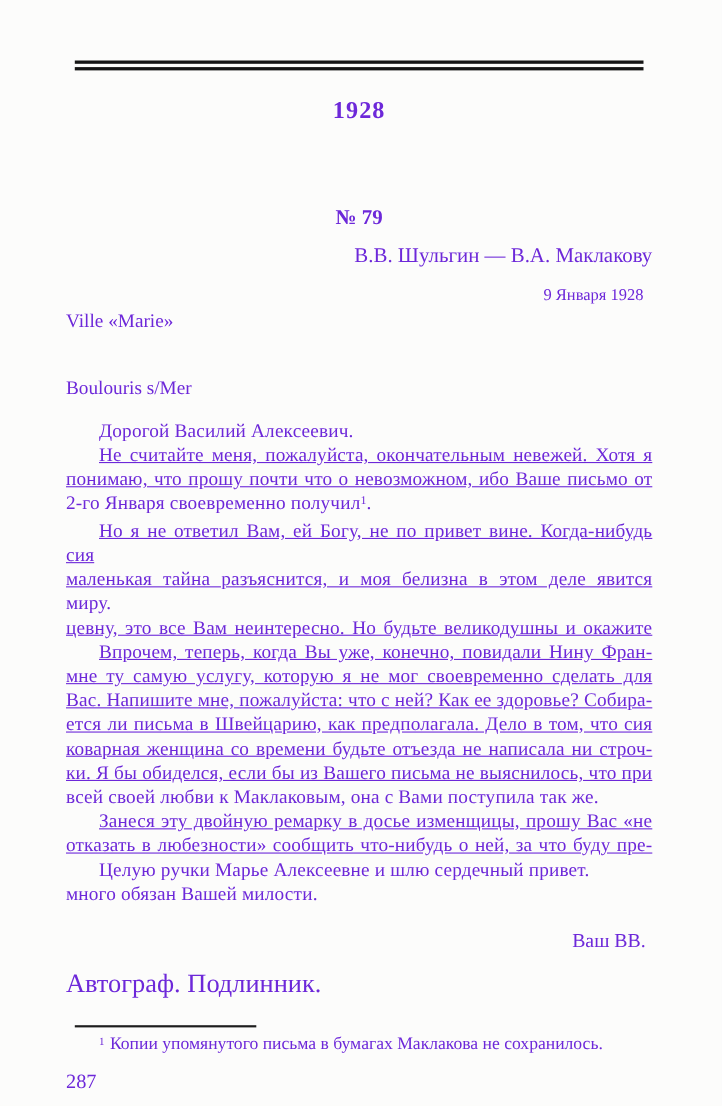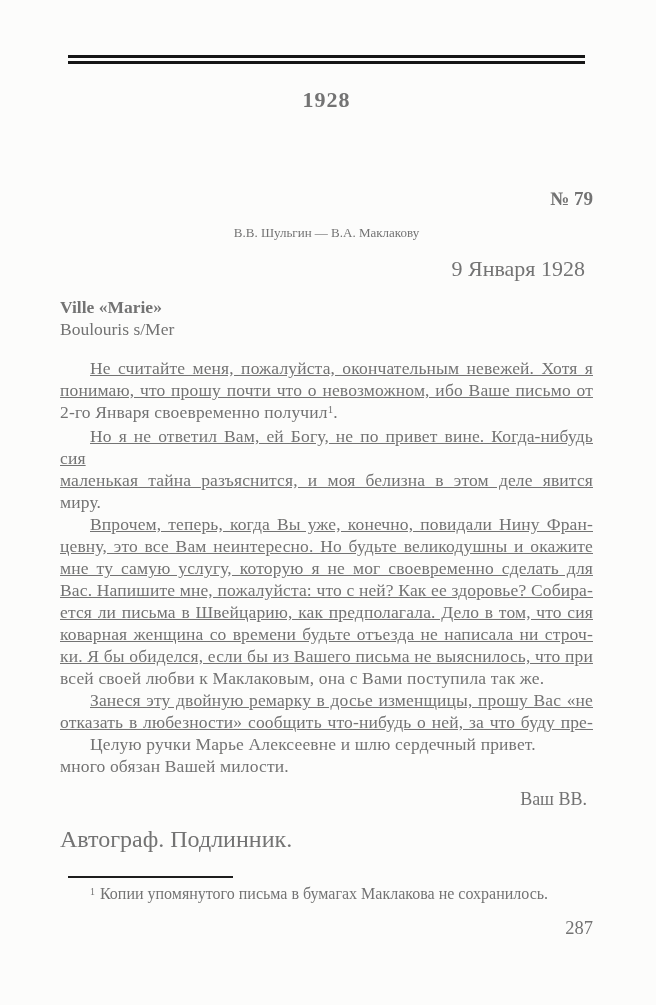--- a/index.html
+++ b/index.html
@@ -7,85 +7,86 @@
     padding: 0;
     background: #fbfbfa;
   }
   .page {
     position: relative;
     width: 656px;
     height: 1005px;
     box-sizing: border-box;
     padding: 0 63px 0 60px;
     background: #fcfcfb;
-    color: #737373;
+    color: #6d28d9;
     font-family: "Liberation Serif", "DejaVu Serif", serif;
     display: flow-root;
     overflow: hidden;
   }
   .top-rule {
     margin: 55px 8px 0 8px;
     border-top: 3px solid #161616;
     border-bottom: 3px solid #161616;
     height: 3px;
   }
   .year {
     margin-top: 23px;
     text-align: center;
     font-weight: bold;
     font-size: 22px;
     line-height: 26px;
     letter-spacing: 1px;
   }
   .num {
     margin-top: 75px;
-    text-align: right;
+    text-align: center;
     font-weight: bold;
     font-size: 19px;
     line-height: 22px;
   }
   .title {
     margin-top: 12px;
-    text-align: center;
-    font-size: 13px;
+    text-align: right;
+    font-size: 19px;
     line-height: 22px;
   }
   .date {
     margin-top: 14px;
     text-align: right;
-    font-size: 22px;
+    font-size: 15px;
     line-height: 22px;
     padding-right: 8px;
   }
   .addr {
     font-size: 17.5px;
     line-height: 22px;
+    margin-top: 39px;
   }
-  .addr.first { margin-top: 16px; font-weight: bold; }
+  .addr.first { margin-top: 0; }
   .letter-body {
     margin-top: 17px;
     font-size: 17.5px;
     line-height: 22px;
     letter-spacing: 0.15px;
   }
   .bline { text-align: left; }
   .bline.just {
     text-align: justify;
     text-align-last: justify;
     text-decoration: underline;
   }
   .bline.indent { text-indent: 30px; }
   sup {
     font-size: 0.62em;
     vertical-align: baseline;
     position: relative;
     top: -0.45em;
   }
   .signature {
-    margin-top: 11px;
+    margin-top: 21px;
     text-align: right;
     font-size: 18px;
     line-height: 22px;
     padding-right: 6px;
   }
   .provenance {
     margin-top: 18px;
     font-size: 24px;
     line-height: 22px;
   }
@@ -97,45 +98,46 @@
   }
   .footnote {
     margin-top: 6px;
     font-size: 16px;
     line-height: 20px;
     text-indent: 30px;
   }
   .footnote sup { margin-right: 5px; }
   .page-number {
     margin-top: 11px;
-    text-align: right;
+    text-align: left;
     font-size: 18.5px;
     line-height: 22px;
   }
 </style>
 </head>
 <body>
 
 <div class="page">
   <div class="top-rule"></div>
   <div class="year">1928</div>
   <div class="num">№ 79</div>
   <div class="title">В.В. Шульгин — В.А. Маклакову</div>
   <div class="date">9 Января 1928</div>
   <div class="addr first">Ville «Marie»</div>
   <div class="addr">Boulouris s/Mer</div>
   <div class="letter-body" id="letter-body">
+      <div class="bline indent">Дорогой Василий Алексеевич.</div>
       <div class="bline indent just">Не считайте меня, пожалуйста, окончательным невежей. Хотя я</div>
       <div class="bline just">понимаю, что прошу почти что о невозможном, ибо Ваше письмо от</div>
       <div class="bline">2-го Января своевременно получил<sup>1</sup>.</div>
       <div class="bline indent just">Но я не ответил Вам, ей Богу, не по привет вине. Когда-нибудь сия</div>
       <div class="bline just">маленькая тайна разъяснится, и моя белизна в этом деле явится</div>
       <div class="bline">миру.</div>
+      <div class="bline just">цевну, это все Вам неинтересно. Но будьте великодушны и окажите</div>
       <div class="bline indent just">Впрочем, теперь, когда Вы уже, конечно, повидали Нину Фран-</div>
-      <div class="bline just">цевну, это все Вам неинтересно. Но будьте великодушны и окажите</div>
       <div class="bline just">мне ту самую услугу, которую я не мог своевременно сделать для</div>
       <div class="bline just">Вас. Напишите мне, пожалуйста: что с ней? Как ее здоровье? Собира-</div>
       <div class="bline just">ется ли письма в Швейцарию, как предполагала. Дело в том, что сия</div>
       <div class="bline just">коварная женщина со времени будьте отъезда не написала ни строч-</div>
       <div class="bline just">ки. Я бы обиделся, если бы из Вашего письма не выяснилось, что при</div>
       <div class="bline">всей своей любви к Маклаковым, она с Вами поступила так же.</div>
       <div class="bline indent just">Занеся эту двойную ремарку в досье изменщицы, прошу Вас «не</div>
       <div class="bline just">отказать в любезности» сообщить что-нибудь о ней, за что буду пре-</div>
       <div class="bline indent">Целую ручки Марье Алексеевне и шлю сердечный привет.</div>
       <div class="bline">много обязан Вашей милости.</div>

